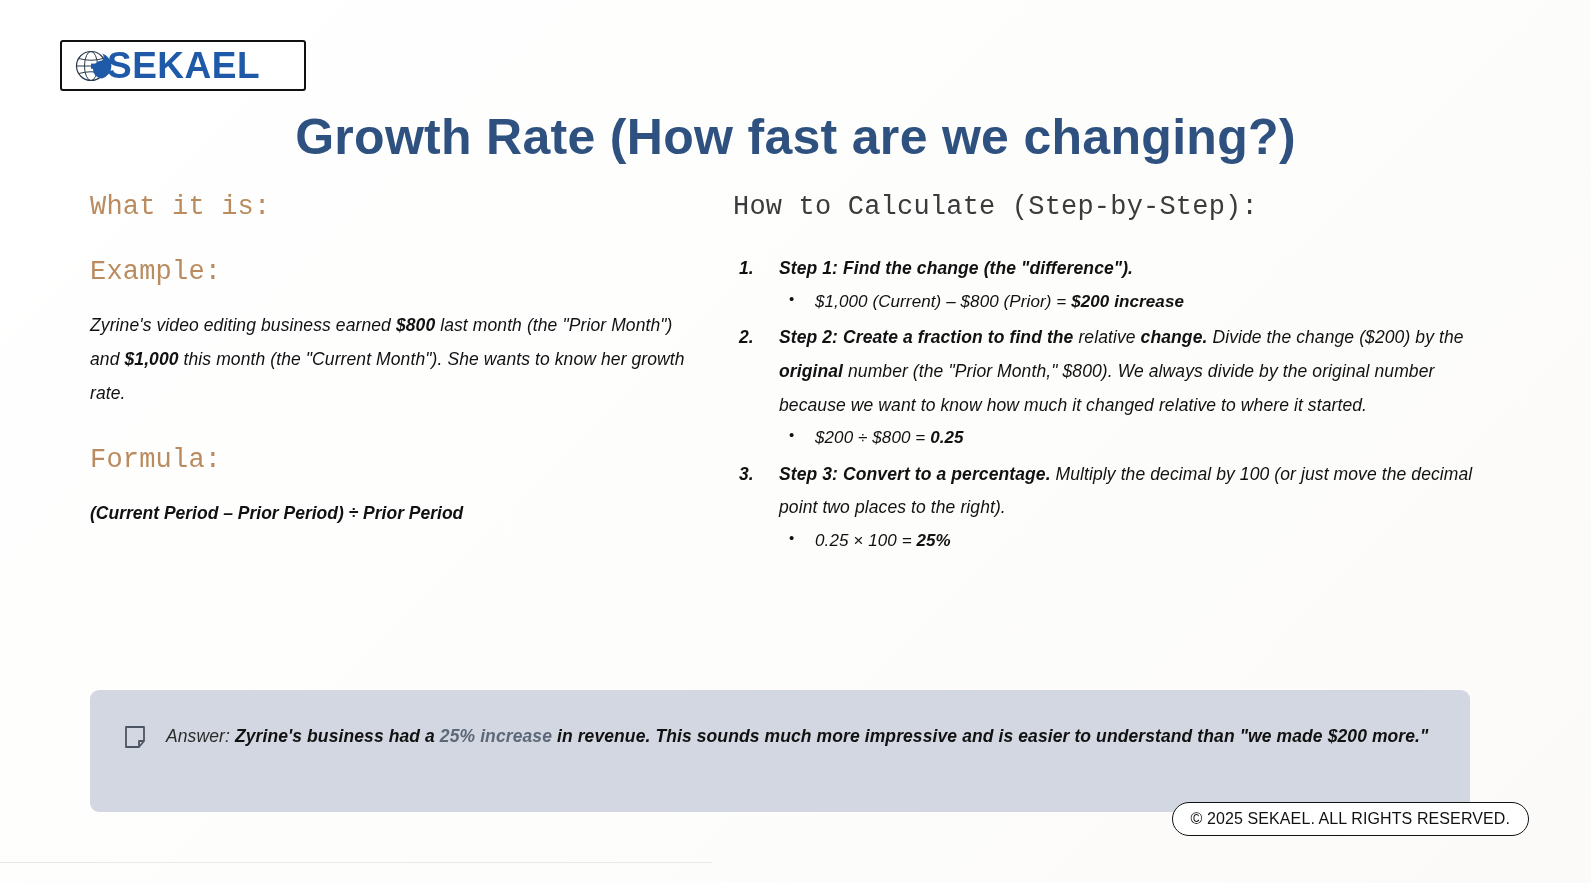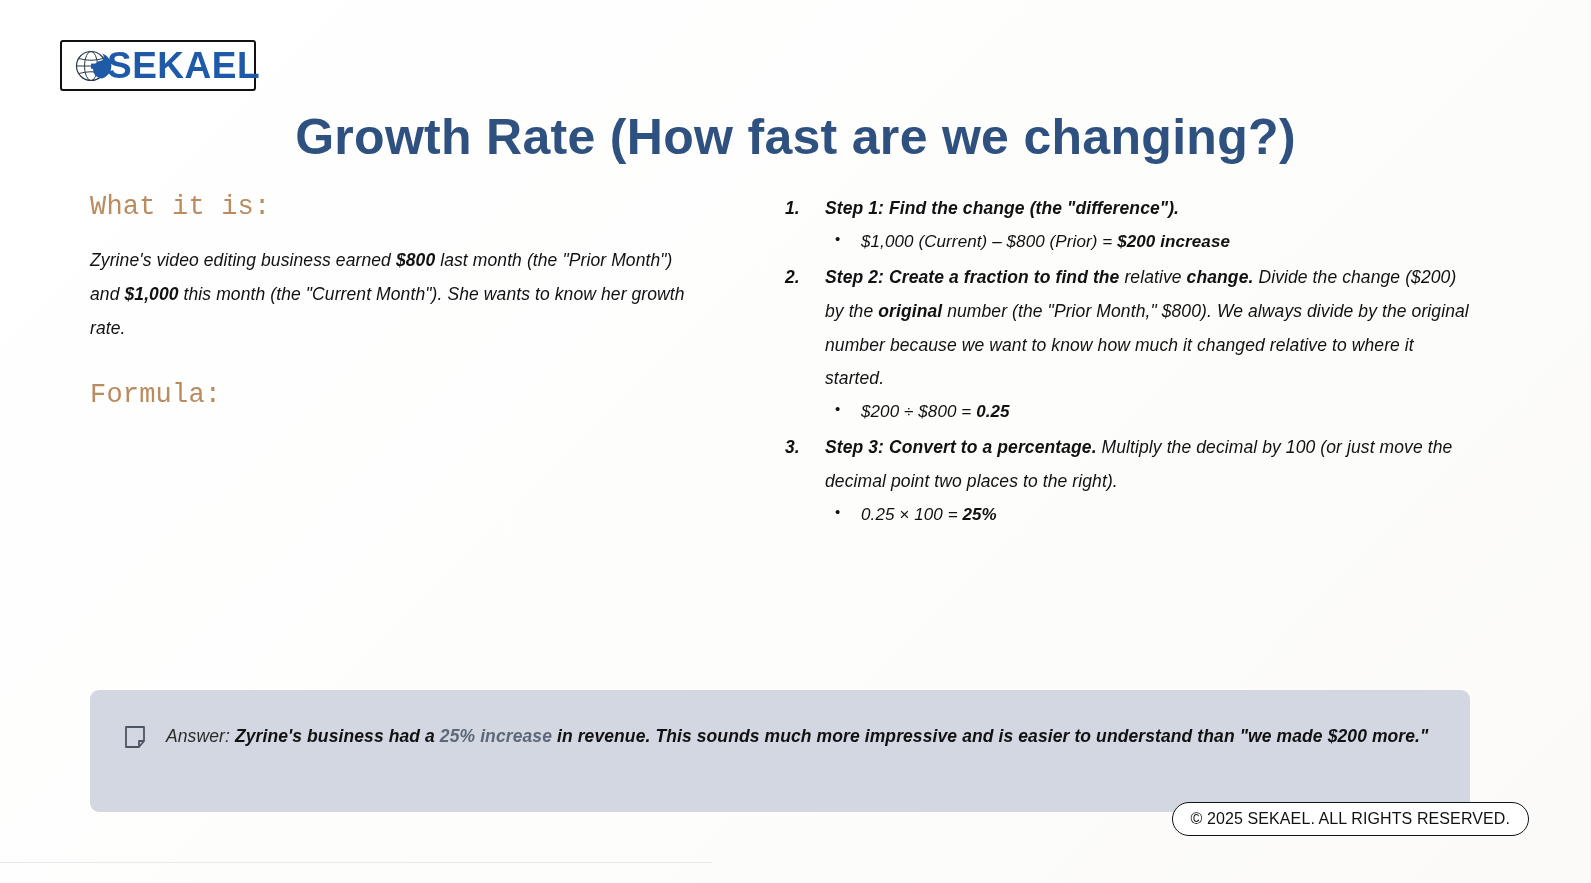--- a/index.html
+++ b/index.html
@@ -18,21 +18,21 @@
     position: absolute;
     inset: 0;
     background: linear-gradient(135deg, #ffffff 0%, #fdfdfc 55%, #fbfaf8 100%);
   }
 
   
   .logo-box {
     position: absolute;
     left: 60px;
     top: 40px;
-    width: 196px;
+    width: 246px;
     height: 51px;
     border: 2.5px solid #111111;
     border-radius: 3px;
     background: #ffffff;
     display: flex;
     align-items: center;
     padding-left: 10px;
     box-sizing: border-box;
   }
   .logo-globe {
@@ -124,21 +124,20 @@
   }
   ol.steps > li {
     counter-increment: stepnum;
     position: relative;
     font-size: 17.5px;
     font-style: italic;
     color: #111111;
     line-height: 1.93;
     margin-bottom: 3px;
     letter-spacing: 0.1px;
-    margin-left: 46px;
   }
   ol.steps > li::before {
     content: counter(stepnum) ".";
     position: absolute;
     left: -40px;
     top: 0;
     font-weight: bold;
     font-style: italic;
     font-size: 17.5px;
     color: #111111;
@@ -254,26 +253,29 @@
     </span>
     <span class="logo-text">SEKAEL</span>
   </div>
 
   <div class="slide-title">Growth Rate (How fast are we changing?)</div>
 
   <div class="col-left">
 
     <h2 class="sec-head">What it is:</h2>
 
+    <h2 class="sec-head spaced">Example:</h2>
     <p class="body-text"><span>Zyrine's video editing business earned </span><b>$800</b><span> last month (the "Prior Month") and </span><b>$1,000</b><span> this month (the "Current Month"). She wants to know her growth rate.</span></p>
 
     <h2 class="sec-head spaced">Formula:</h2>
+    <p class="formula">(Current Period – Prior Period) ÷ Prior Period</p>
   </div>
 
   <div class="col-right">
+    <h2 class="sec-head dark">How to Calculate (Step-by-Step):</h2>
 
     <ol class="steps">
 
       <li>
         <b>Step 1: Find the change (the "difference").</b>
         <ul class="sub">
           <li><span>$1,000 (Current) – $800 (Prior) = </span><b>$200 increase</b></li>
         </ul>
       </li>
 

